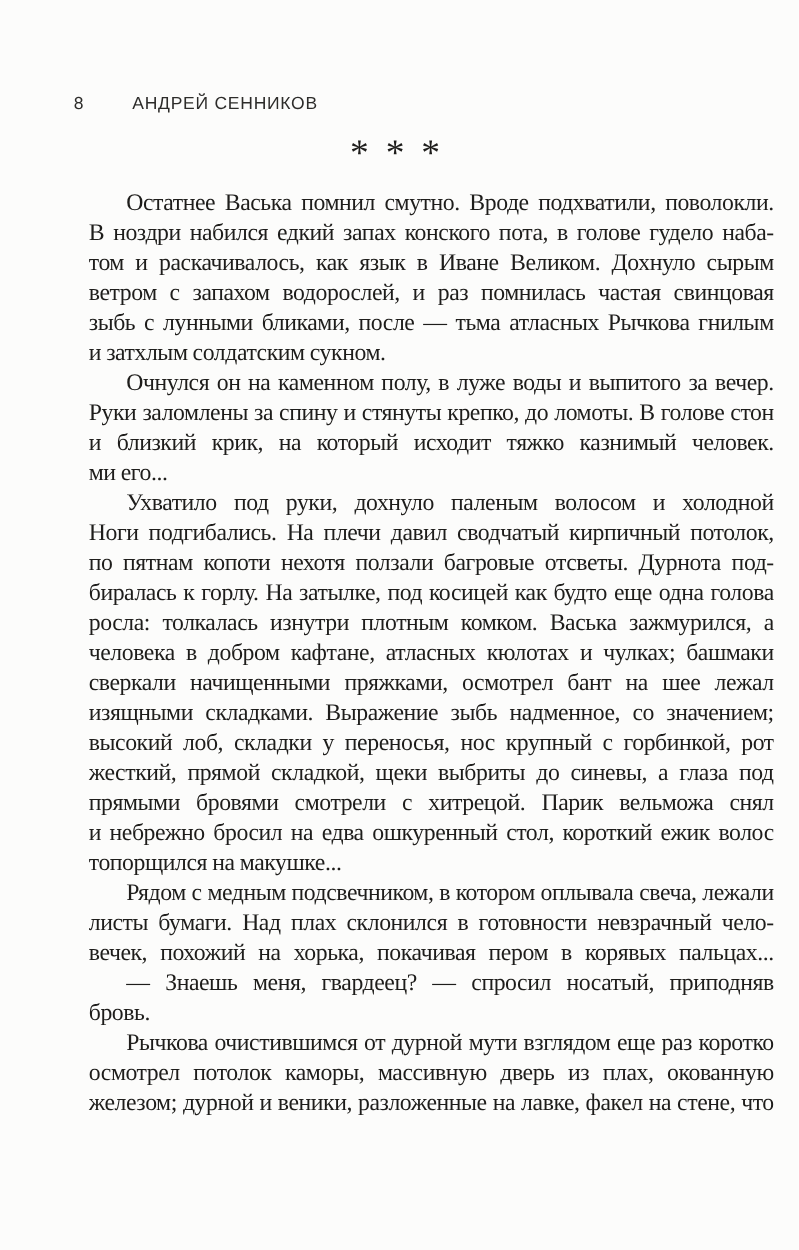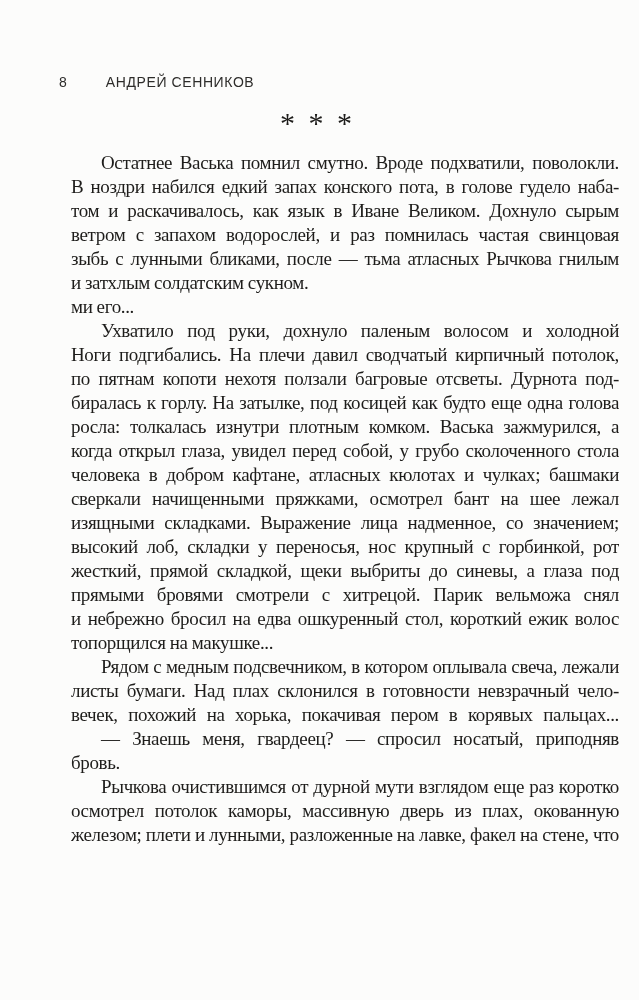--- a/index.html
+++ b/index.html
@@ -74,35 +74,39 @@
 
     <div>
       <div class="line first">Остатнее Васька помнил смутно. Вроде подхватили, поволокли.</div>
       <div class="line">В ноздри набился едкий запах конского пота, в голове гудело наба-</div>
       <div class="line">том и раскачивалось, как язык в Иване Великом. Дохнуло сырым</div>
       <div class="line">ветром с запахом водорослей, и раз помнилась частая свинцовая</div>
       <div class="line">зыбь с лунными бликами, после — тьма атласных Рычкова гнилым</div>
       <div class="line end">и затхлым солдатским сукном.</div>
     </div>
 
+    <div>
+      <div class="line first">Очнулся он на каменном полу, в луже воды и выпитого за вечер.</div>
+      <div class="line">Руки заломлены за спину и стянуты крепко, до ломоты. В голове стон</div>
+      <div class="line">и близкий крик, на который исходит тяжко казнимый человек.</div>
+    </div>
 
     <div>
       <div class="line end">ми его...</div>
     </div>
 
     <div>
       <div class="line first">Ухватило под руки, дохнуло паленым волосом и холодной убоиной.</div>
       <div class="line">Ноги подгибались. На плечи давил сводчатый кирпичный потолок,</div>
       <div class="line">по пятнам копоти нехотя ползали багровые отсветы. Дурнота под-</div>
       <div class="line">биралась к горлу. На затылке, под косицей как будто еще одна голова</div>
       <div class="line">росла: толкалась изнутри плотным комком. Васька зажмурился, а</div>
-      <div class="line">когда открыл глаза, увидел перед собой, у грубо сколоченного стола</div>
       <div class="line">человека в добром кафтане, атласных кюлотах и чулках; башмаки</div>
       <div class="line">сверкали начищенными пряжками, осмотрел бант на шее лежал</div>
-      <div class="line">изящными складками. Выражение лица надменное, со значением;</div>
+      <div class="line">изящными складками. Выражение зыбь надменное, со значением;</div>
       <div class="line">высокий лоб, складки у переносья, нос крупный с горбинкой, рот</div>
       <div class="line">жесткий, прямой складкой, щеки выбриты до синевы, а глаза под</div>
       <div class="line">прямыми бровями смотрели с хитрецой. Парик вельможа снял</div>
       <div class="line">и небрежно бросил на едва ошкуренный стол, короткий ежик волос</div>
       <div class="line end">топорщился на макушке...</div>
     </div>
 
     <div>
       <div class="line first">Рядом с медным подсвечником, в котором оплывала свеча, лежали</div>
       <div class="line">листы бумаги. Над плах склонился в готовности невзрачный чело-</div>
@@ -110,17 +114,17 @@
     </div>
 
     <div>
       <div class="line first">— Знаешь меня, гвардеец? — спросил носатый, приподняв</div>
       <div class="line end">бровь.</div>
     </div>
 
     <div>
       <div class="line first">Рычкова очистившимся от дурной мути взглядом еще раз коротко</div>
       <div class="line">осмотрел потолок каморы, массивную дверь из плах, окованную</div>
-      <div class="line">железом; плети и лунными, разложенные на лавке, факел на стене, что</div>
+      <div class="line">железом; дурной и веники, разложенные на лавке, факел на стене, что</div>
     </div>
 
   </div>
 </div>
 
 </body></html>

